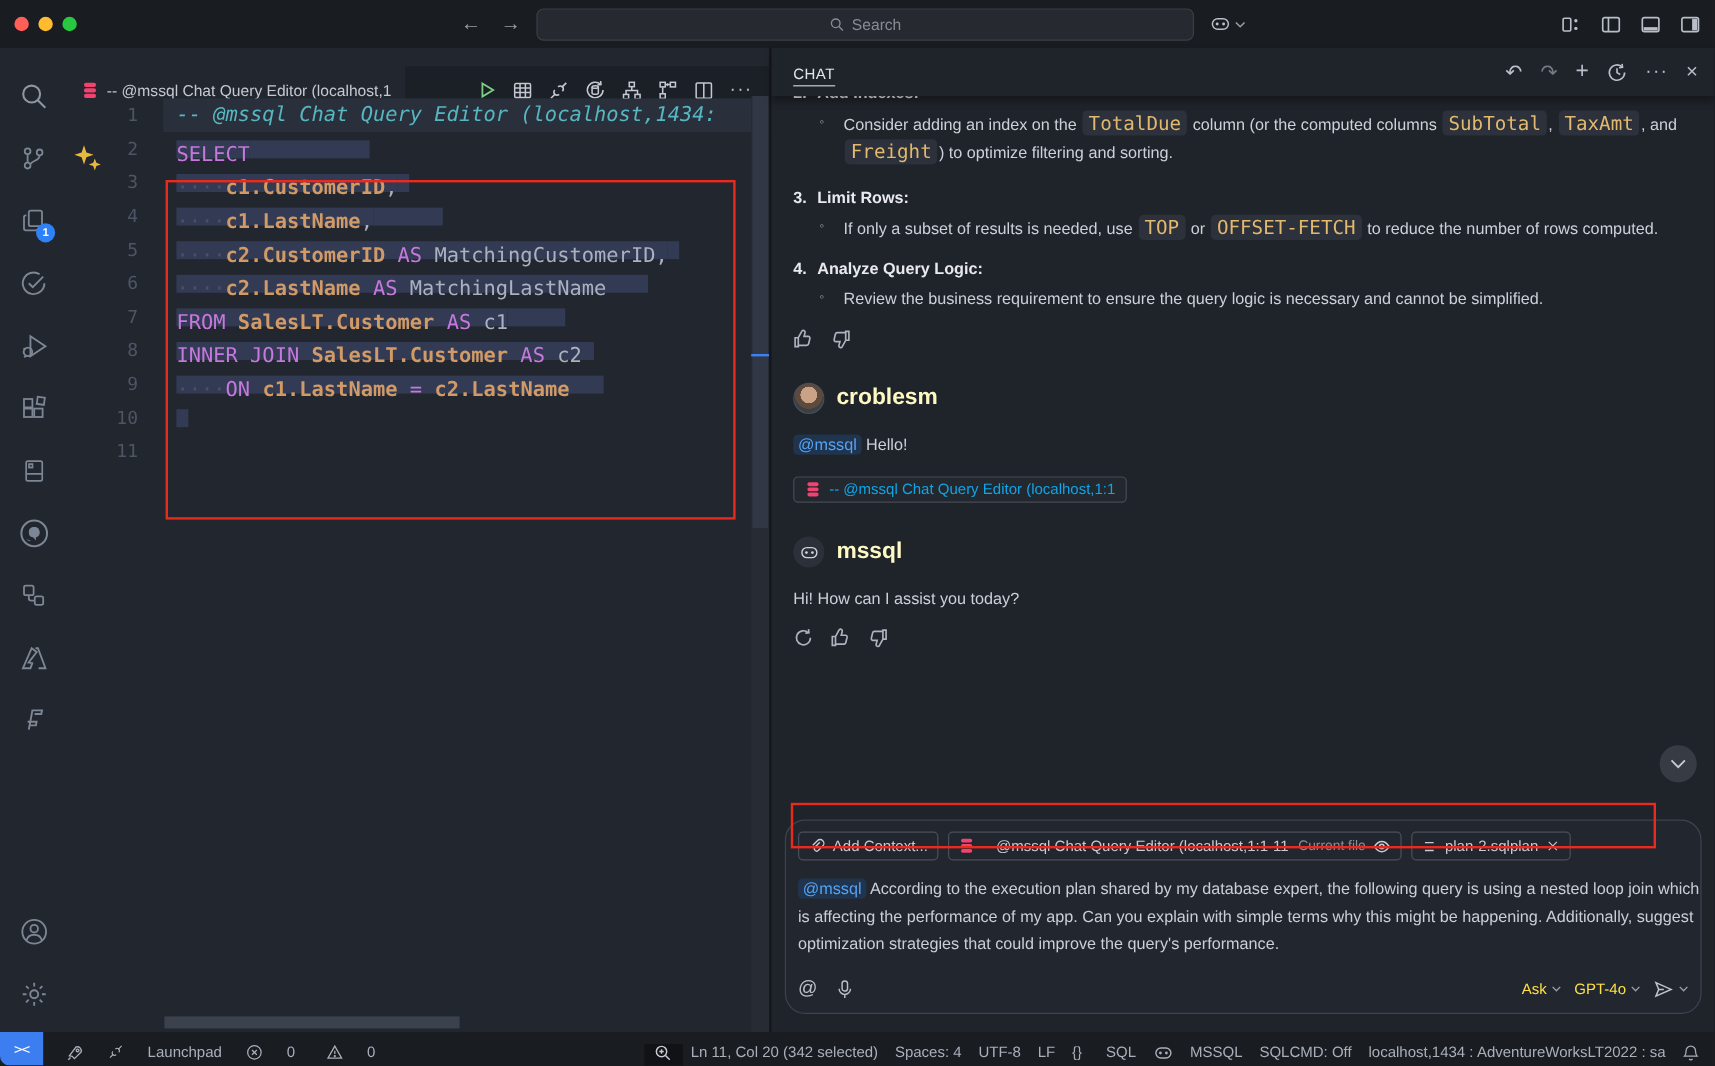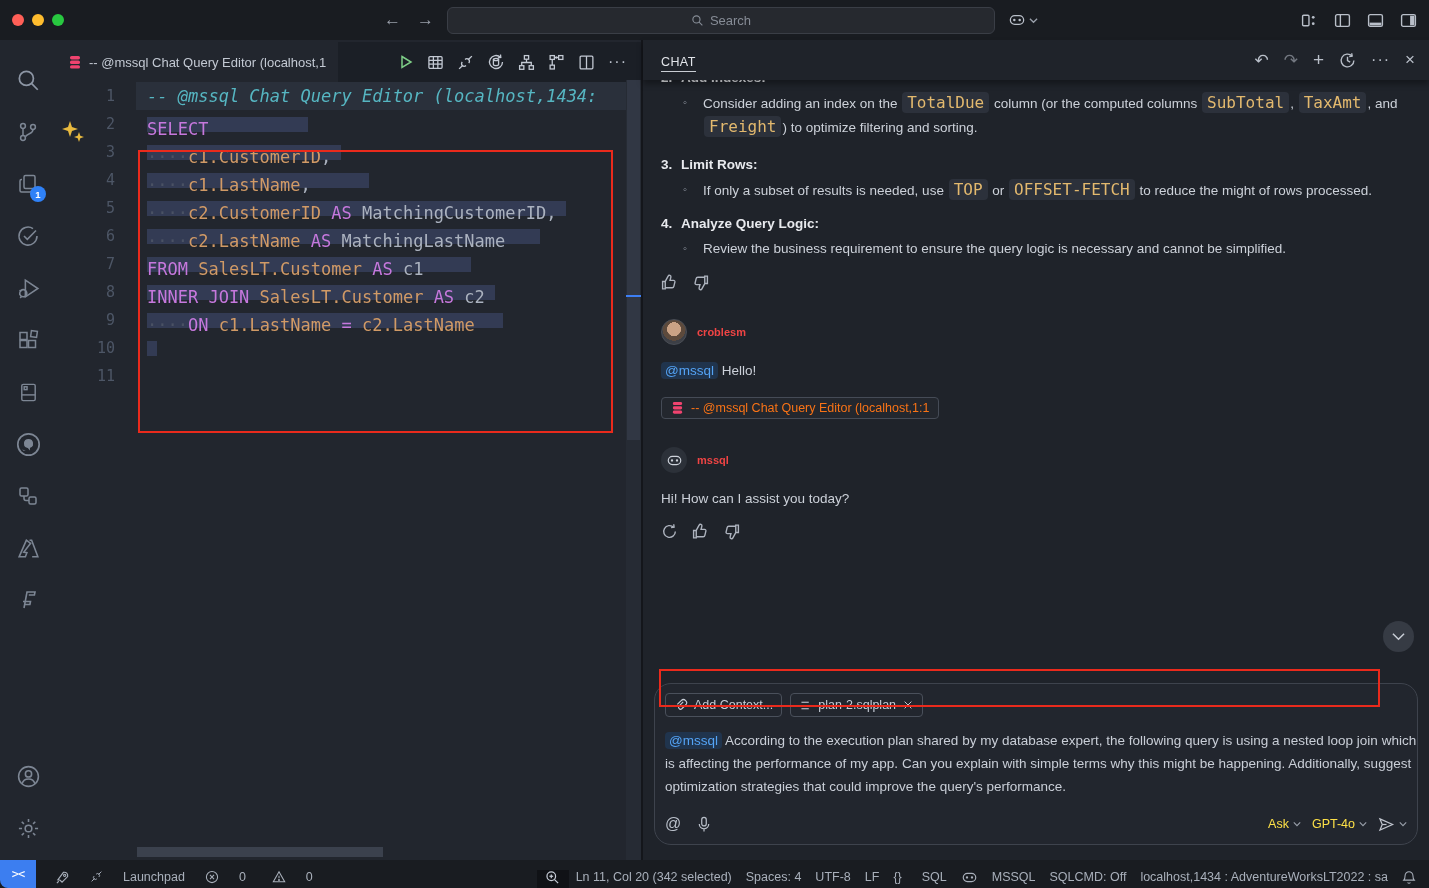--- a/index.html
+++ b/index.html
@@ -26,37 +26,37 @@
   .activitybar { width:56px; background:#22262e; position:relative; display:flex; flex-direction:column;
     align-items:center; padding-top:14px; gap:0; }
   .ab-item { width:48px; height:52px; display:flex; align-items:center; justify-content:center; position:relative; color:#7d8694; }
   .ab-item.first { color:#9aa3b2; }
   .ab-bottom { position:absolute; bottom:6px; left:0; width:56px; display:flex; flex-direction:column; align-items:center; }
   .badge { position:absolute; right:6px; bottom:8px; min-width:16px; height:16px; border-radius:9px; background:#2f81f7;
     color:#fff; font-size:9.5px; display:flex; align-items:center; justify-content:center; font-weight:bold; padding:0 3px; }
 
   
   .editor-group { width:587px; position:relative; background:#22262e; border-right:2px solid #14161b; }
-  .tabsbar { position:absolute; left:0; top:2px; right:0; height:40px; background:#1b1f26; display:flex; }
+  .tabsbar { position:absolute; left:0; top:15px; right:0; height:40px; background:#1b1f26; display:flex; }
   .tab { height:40px; max-width:330px; background:#22262e; display:flex; align-items:center; gap:7px; padding:0 12px;
     color:#c3c9d3; font-size:13px; white-space:nowrap; overflow:hidden; }
   .tab-title { overflow:hidden; text-overflow:clip; white-space:nowrap; max-width:260px; }
   .ed-actions { flex:1; display:flex; align-items:center; justify-content:flex-end; gap:13px; padding-right:14px; background:#1b1f26; color:#b9bfc9; }
   .editor-body { position:absolute; left:0; top:40px; right:0; bottom:0; overflow:hidden; }
   .code-area { position:absolute; left:0; top:2px; right:18px; font-family:"DejaVu Sans Mono", monospace; font-size:17px; }
   .cl-row { display:flex; height:28px; align-items:center; position:relative; }
   .ln { width:59px; text-align:right; color:#4d5666; font-size:15px; flex:none; font-family:"DejaVu Sans Mono", monospace; }
   .cl { margin-left:32px; white-space:pre; display:flex; align-items:center; height:28px; position:relative; }
   .cl-row.band::before { content:""; position:absolute; left:80px; right:-18px; top:0; height:28px; background:#2a303b; }
   .cl, .ln { position:relative; z-index:1; }
   .sel { background:#333b54; display:inline-block; height:15px; line-height:25px; }
   .trail { vertical-align:top; }
   .tk-comment { color:#56b6c2; font-style:italic; }
   .tk-keyword { color:#c678dd; }
-  .tk-ident { color:#d19a66; }
+  .tk-ident { color:#d19a66;font-weight:bold; }
   .tk-plain { color:#abb2bf; }
   .tk-paren { color:#e5c07b; }
   .tk-ws { color:#4a5264; }
   .cursor { width:2px; height:25px; background:#528bff; display:inline-block; vertical-align:top; }
   .sparkle { position:absolute; left:5px; top:40px; width:24px; height:24px; z-index:3; }
   .v-scroll { position:absolute; right:0; top:0; bottom:0; width:15px; background:#262b34; }
   .v-slider { position:absolute; left:1px; right:1px; top:0; height:360px; background:#313744; }
   .v-cursor-mark { position:absolute; left:0; right:0; top:215px; height:2px; background:#3d7ff5; }
   .h-scroll { position:absolute; left:81px; bottom:3px; width:246px; height:10px; background:#3b414d; }
   .anno { position:absolute; border:2px solid #ea2a1c; z-index:5; pointer-events:none; }
@@ -77,24 +77,24 @@
   .bullet-text { flex:1; }
   .chip-code { font-family:"DejaVu Sans Mono", monospace; font-size:16px; color:#e3b96e; background:#2c313b;
     border-radius:4px; padding:1px 5px; margin:0 1px; }
   .mention { color:#54a3f5; background:#20344d; border-radius:4px; padding:1px 4px; }
   .feedback { display:flex; gap:14px; margin-top:14px; color:#aeb4bf; }
   .fb-btn { width:17px; height:17px; }
   .msg-head { display:flex; align-items:center; gap:10px; margin-top:28px; }
   .avatar { width:26px; height:26px; border-radius:50%; flex:none; }
   .avatar-user { background:radial-gradient(circle at 50% 38%, #caa285 0 36%, #5d4a3c 37% 60%, #3c3f46 61%); border:1px solid #4a4e56; }
   .avatar-bot { background:#2c3139; display:flex; align-items:center; justify-content:center; color:#cdd2da; }
-  .msg-name { font-weight:bold; color:#ef4444; font-size:11px; }
+  .msg-name { font-weight:bold; color:#fef9c3; font-size:19px; }
   .rich-line { margin-top:15px; line-height:21px; }
   .file-pill { display:inline-flex; align-items:center; gap:7px; margin-top:16px; border:1px solid #454b56;
-    background:#23272e; border-radius:4px; padding:3px 9px; font-size:12.5px; color:#f97316; }
+    background:#23272e; border-radius:4px; padding:3px 9px; font-size:12.5px; color:#0ea5e9; }
   .scrolldown { position:absolute; right:15px; top:581px; width:31px; height:31px; border-radius:50%;
     background:#363b44; display:flex; align-items:center; justify-content:center; color:#c9ced6; z-index:6; }
   .inputbox { position:absolute; left:11px; right:11px; bottom:15px; background:#22262e; border:1px solid #3e434d;
     border-radius:17px; z-index:6; padding:9px 10px 6px 10px; }
   .chips { display:flex; align-items:center; gap:8px; height:24px; }
   .chip { display:inline-flex; align-items:center; gap:6px; border:1px solid #4a505b; border-radius:4px;
     height:24px; padding:0 8px; font-size:12.5px; color:#c6ccd6; background:transparent; white-space:nowrap; }
   .chip .meta { color:#8b919c; font-size:11.5px; margin-left:2px; }
   .input-text { margin-top:12px; width:752px; line-height:23px; font-size:13.5px; color:#c9ced7; }
   .input-ctrl { display:flex; align-items:center; margin-top:12px; height:28px; color:#b9bfc9; }
@@ -398,21 +398,21 @@
           <div class="blk-bullet">
             <span class="bullet-dot">◦</span>
             <span class="bullet-text"><span>Consider adding an index on the </span><span class="chip-code">TotalDue</span><span> column (or the computed columns </span><span class="chip-code">SubTotal</span><span>, </span><span class="chip-code">TaxAmt</span><span>, and </span><span class="chip-code">Freight</span><span>) to optimize filtering and sorting.</span></span>
           </div>
           <div class="blk-title" style="margin-top: 16px;">
             <span class="blk-num">3.</span>
             <span>Limit Rows:</span>
           </div>
           <div class="blk-bullet">
             <span class="bullet-dot">◦</span>
-            <span class="bullet-text"><span>If only a subset of results is needed, use </span><span class="chip-code">TOP</span><span> or </span><span class="chip-code">OFFSET-FETCH</span><span> to reduce the might of rows processed.</span></span>
+            <span class="bullet-text"><span>If only a subset of results is needed, use </span><span class="chip-code">TOP</span><span> or </span><span class="chip-code">OFFSET-FETCH</span><span> to reduce the number of rows computed.</span></span>
           </div>
           <div class="blk-title" style="margin-top: 12px;">
             <span class="blk-num">4.</span>
             <span>Analyze Query Logic:</span>
           </div>
           <div class="blk-bullet">
             <span class="bullet-dot">◦</span>
             <span class="bullet-text"><span>Review the business requirement to ensure the query logic is necessary and cannot be simplified.</span></span>
           </div>
           <div class="feedback">
@@ -484,20 +484,37 @@
             <span class="chip">
               <span style="display: flex;">
                 <svg class="ic" width="14" height="14" viewBox="0 0 16 16" fill="none" stroke="currentColor" stroke-width="1.3">
                   <path d="M10.5 4.5 L5.8 9.2 a2.2 2.2 0 0 0 3.1 3.1 L13.3 8 a3.6 3.6 0 0 0 -5.1 -5.1 L3.8 7.3"></path>
                 </svg>
               </span>
               <span>Add Context...</span>
             </span>
             <span class="chip">
               <span style="display: flex;">
+                <svg class="ic" width="13" height="14" viewBox="0 0 14 15">
+                  <rect x="2" y="1" width="10" height="3.4" rx="1.6" fill="#f0436f"></rect>
+                  <rect x="2" y="5.6" width="10" height="3.4" rx="1.6" fill="#f0436f"></rect>
+                  <rect x="2" y="10.2" width="10" height="3.4" rx="1.6" fill="#f0436f"></rect>
+                </svg>
+              </span>
+              <span>-- @mssql Chat Query Editor (localhost,1:1-11</span>
+              <span class="meta">Current file</span>
+              <span style="display: flex;">
+                <svg class="ic" width="15" height="15" viewBox="0 0 16 16" fill="none" stroke="currentColor" stroke-width="1.3">
+                  <path d="M1.5 8 C3.5 4.8 5.6 3.5 8 3.5 S12.5 4.8 14.5 8 C12.5 11.2 10.4 12.5 8 12.5 S3.5 11.2 1.5 8 Z"></path>
+                  <circle cx="8" cy="8" r="2"></circle>
+                </svg>
+              </span>
+            </span>
+            <span class="chip">
+              <span style="display: flex;">
                 <svg class="ic" width="13" height="13" viewBox="0 0 16 16" fill="none" stroke="currentColor" stroke-width="1.3">
                   <line x1="3" y1="4" x2="12" y2="4"></line>
                   <line x1="3" y1="8" x2="10" y2="8"></line>
                   <line x1="3" y1="12" x2="12" y2="12"></line>
                 </svg>
               </span>
               <span>plan-2.sqlplan</span>
               <span style="display: flex;">
                 <svg class="ic" width="12" height="12" viewBox="0 0 16 16" fill="none" stroke="currentColor" stroke-width="1.3">
                   <path d="M3.5 3.5 L12.5 12.5 M12.5 3.5 L3.5 12.5"></path>

